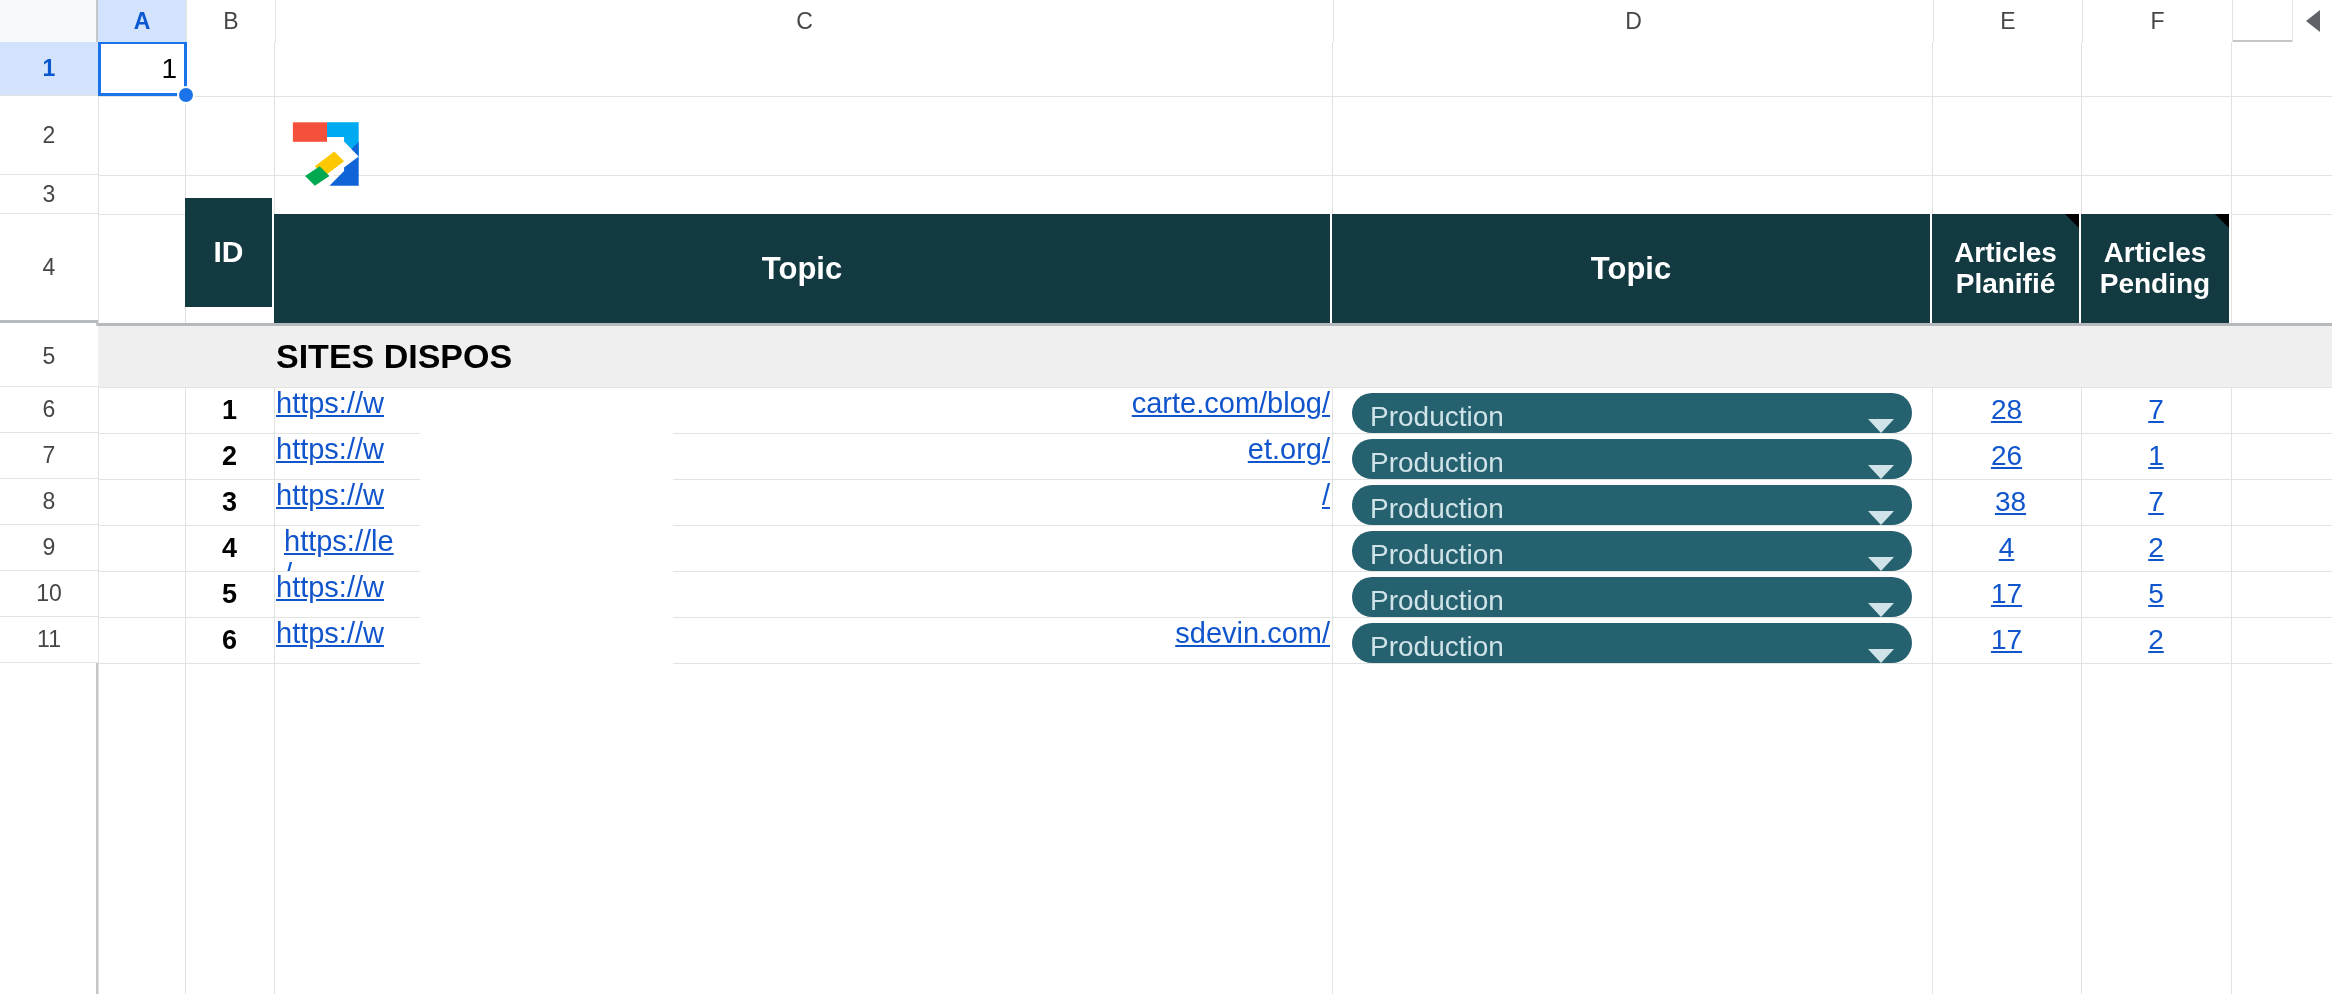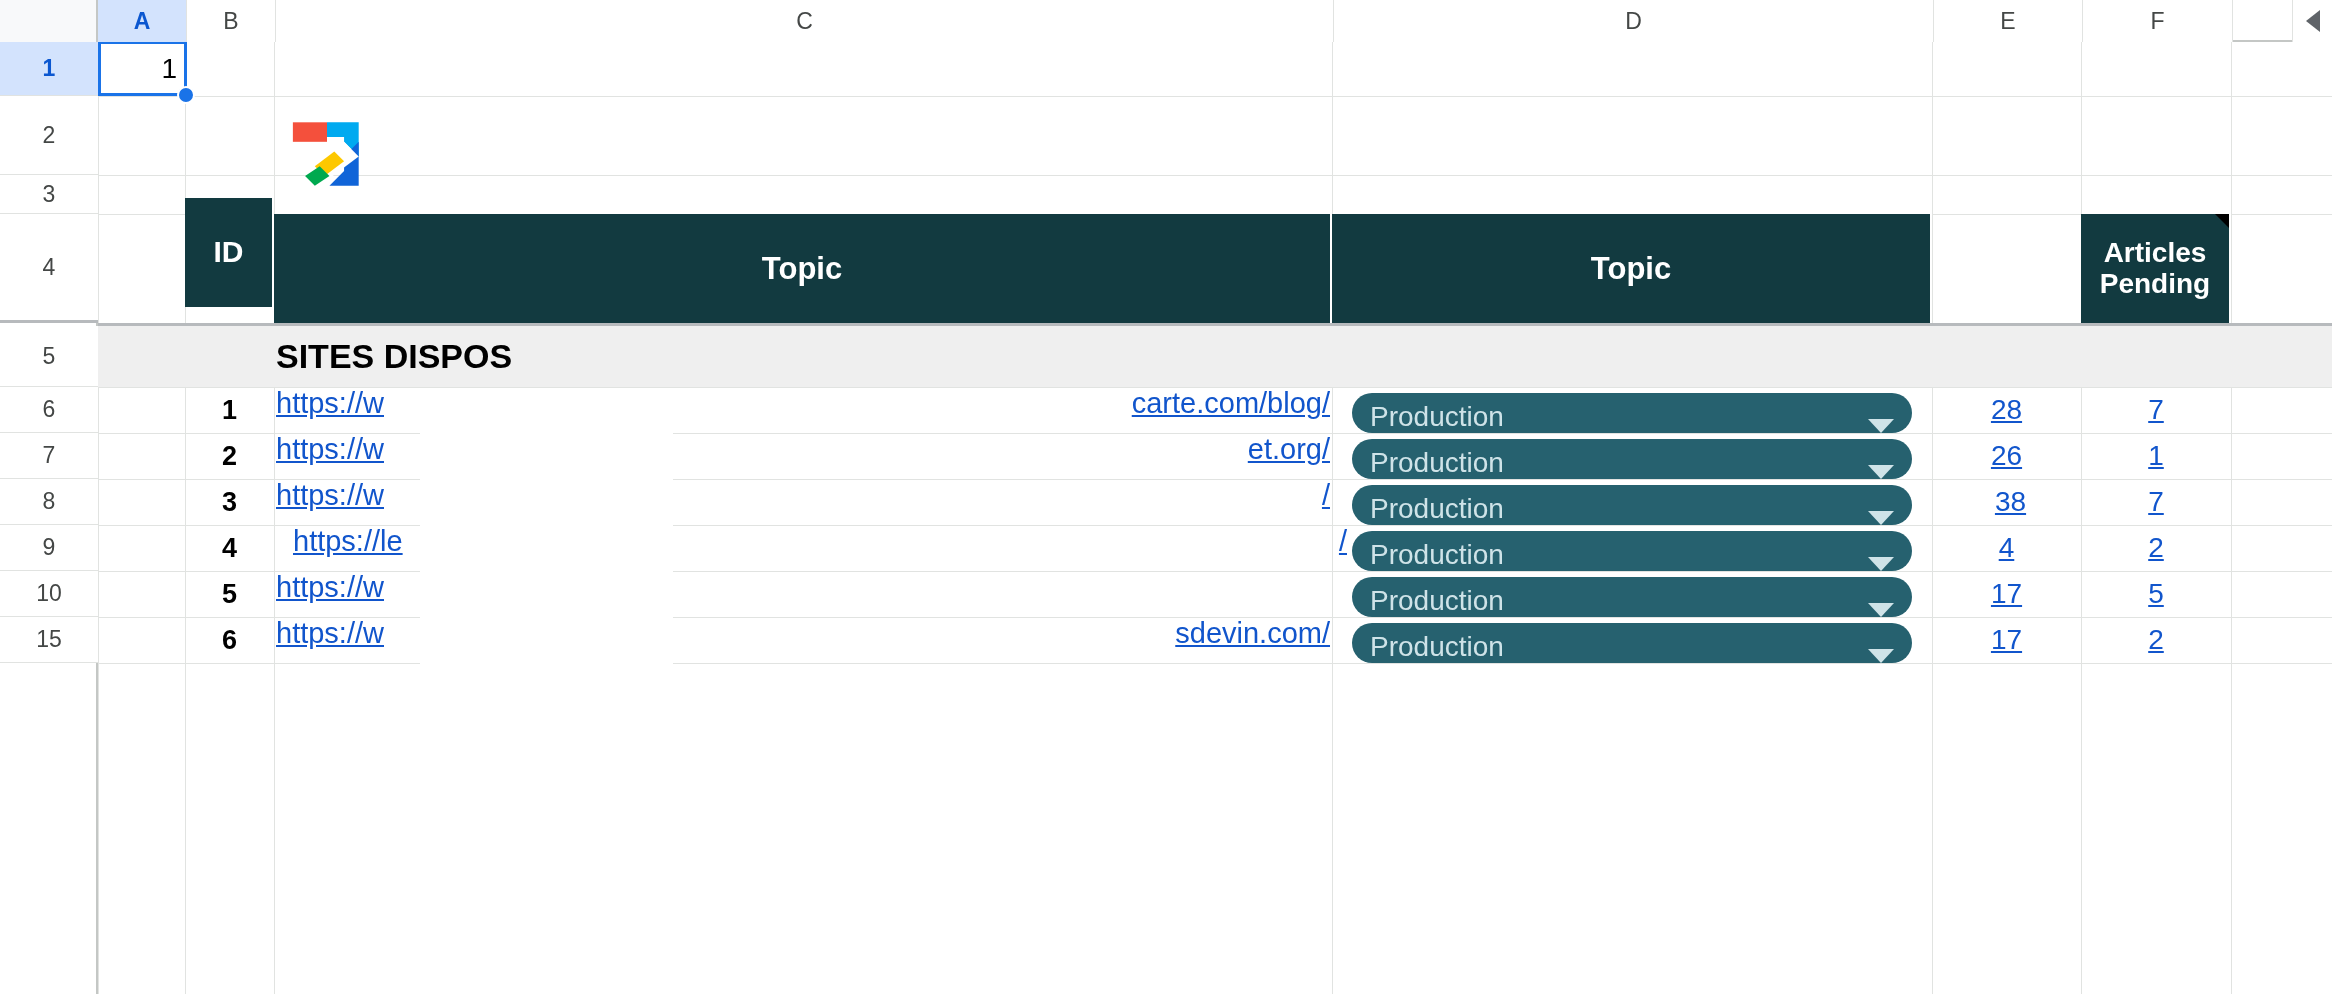--- a/index.html
+++ b/index.html
@@ -271,20 +271,24 @@
 
     <div class="thead-cell" style="left:87px; top:156px; width:89px; height:109px; font-size:30px;">
       <span>ID</span>
     </div>
     <div class="thead-cell" style="left:176px; top:172px; width:1058px; height:109px; font-size:31px;">
       <span>Topic</span>
     </div>
     <div class="thead-cell" style="left:1234px; top:172px; width:600px; height:109px; font-size:31px;">
       <span>Topic</span>
     </div>
+    <div class="thead-cell" style="left:1834px; top:172px; width:149px; height:109px; font-size:28px;">
+      <span>Articles Planifié</span>
+      <span class="note-corner"></span>
+    </div>
     <div class="thead-cell" style="left:1983px; top:172px; width:150px; height:109px; font-size:28px;">
       <span>Articles Pending</span>
       <span class="note-corner"></span>
     </div>
 
     <div class="section-band" style="left:0px; top:284px; width:2234px; height:61px;"></div>
     <div class="section-label" style="left:178px; top:284px; width:1056px; height:61px;">SITES DISPOS</div>
 
     <div class="cell-id" style="left:87px; top:345px; width:89px; height:46px;">1</div>
     <div class="cell-url" style="left:178px; top:345px; width:1054px; height:46px;">
@@ -319,21 +323,21 @@
       <span>/</span>
     </div>
     <div class="pill" style="left:1254px; top:443px; width:560px; height:40px;">
       <span class="pill-label">Production</span>
       <span class="pill-caret"></span>
     </div>
     <div class="cell-num" style="left:1834px; top:437px; width:149px; height:46px;padding-left:8px;">38</div>
     <div class="cell-num" style="left:1983px; top:437px; width:150px; height:46px;">7</div>
 
     <div class="cell-id" style="left:87px; top:483px; width:89px; height:46px;">4</div>
-    <div class="cell-url" style="left:195px; top:483px; width:1054px; height:46px;">
+    <div class="cell-url" style="left:186px; top:483px; width:1054px; height:46px;flex-direction:column;">
       <span>https://le</span>
       <span style="flex:1"></span>
       <span>/</span>
     </div>
     <div class="pill" style="left:1254px; top:489px; width:560px; height:40px;">
       <span class="pill-label">Production</span>
       <span class="pill-caret"></span>
     </div>
     <div class="cell-num" style="left:1834px; top:483px; width:149px; height:46px;">4</div>
     <div class="cell-num" style="left:1983px; top:483px; width:150px; height:46px;">2</div>
@@ -376,21 +380,21 @@
     <div class="row-head selected" style="top:0px;   height:54px;">1</div>
     <div class="row-head" style="top:54px;  height:79px;">2</div>
     <div class="row-head" style="top:133px; height:39px;">3</div>
     <div class="row-head freeze-bot" style="top:172px; height:109px;">4</div>
     <div class="row-head" style="top:284px; height:61px;">5</div>
     <div class="row-head" style="top:345px; height:46px;">6</div>
     <div class="row-head" style="top:391px; height:46px;">7</div>
     <div class="row-head" style="top:437px; height:46px;">8</div>
     <div class="row-head" style="top:483px; height:46px;">9</div>
     <div class="row-head" style="top:529px; height:46px;">10</div>
-    <div class="row-head" style="top:575px; height:46px;">15</div>
+    <div class="row-head" style="top:575px; height:46px;">11</div>
   </div>
 
   <div class="col-header-bar">
     <div class="corner-box"></div>
     <div class="col-head selected" style="left:98px;  width:89px;">A</div>
     <div class="col-head" style="left:187px; width:89px;">B</div>
     <div class="col-head" style="left:276px; width:1058px;">C</div>
     <div class="col-head" style="left:1334px; width:600px;">D</div>
     <div class="col-head" style="left:1934px; width:149px;">E</div>
     <div class="col-head" style="left:2083px; width:150px;">F</div>

